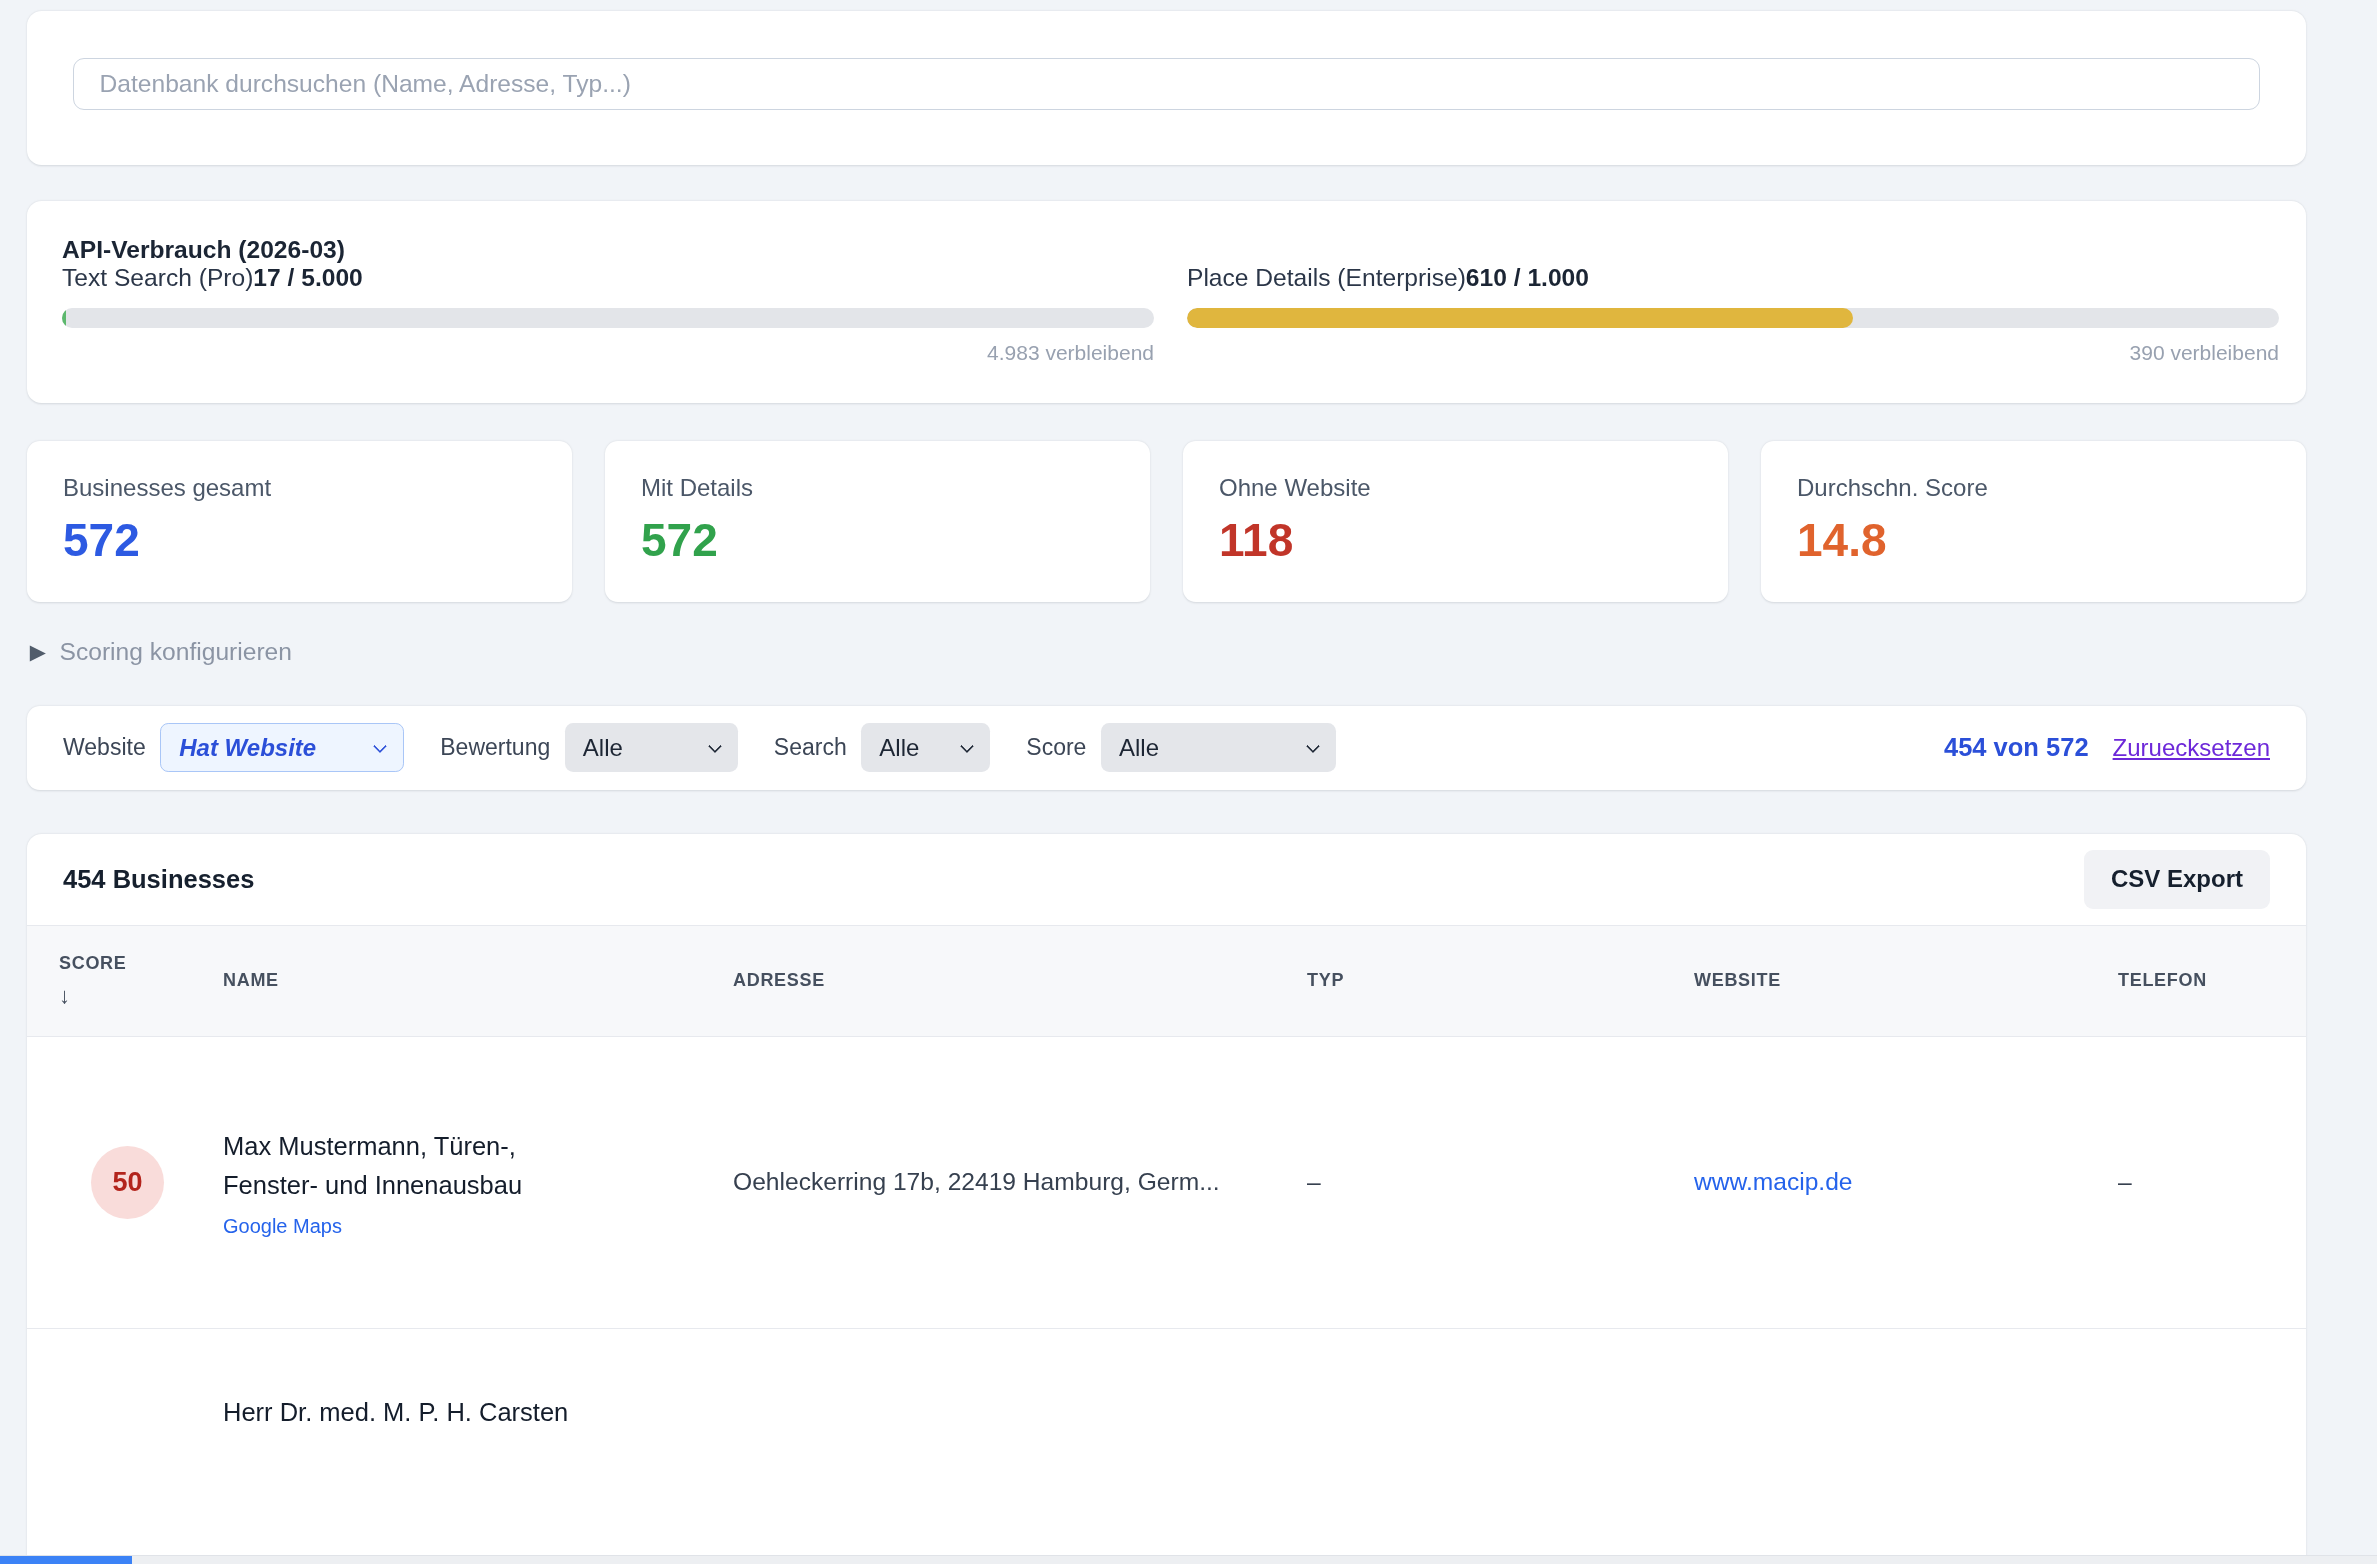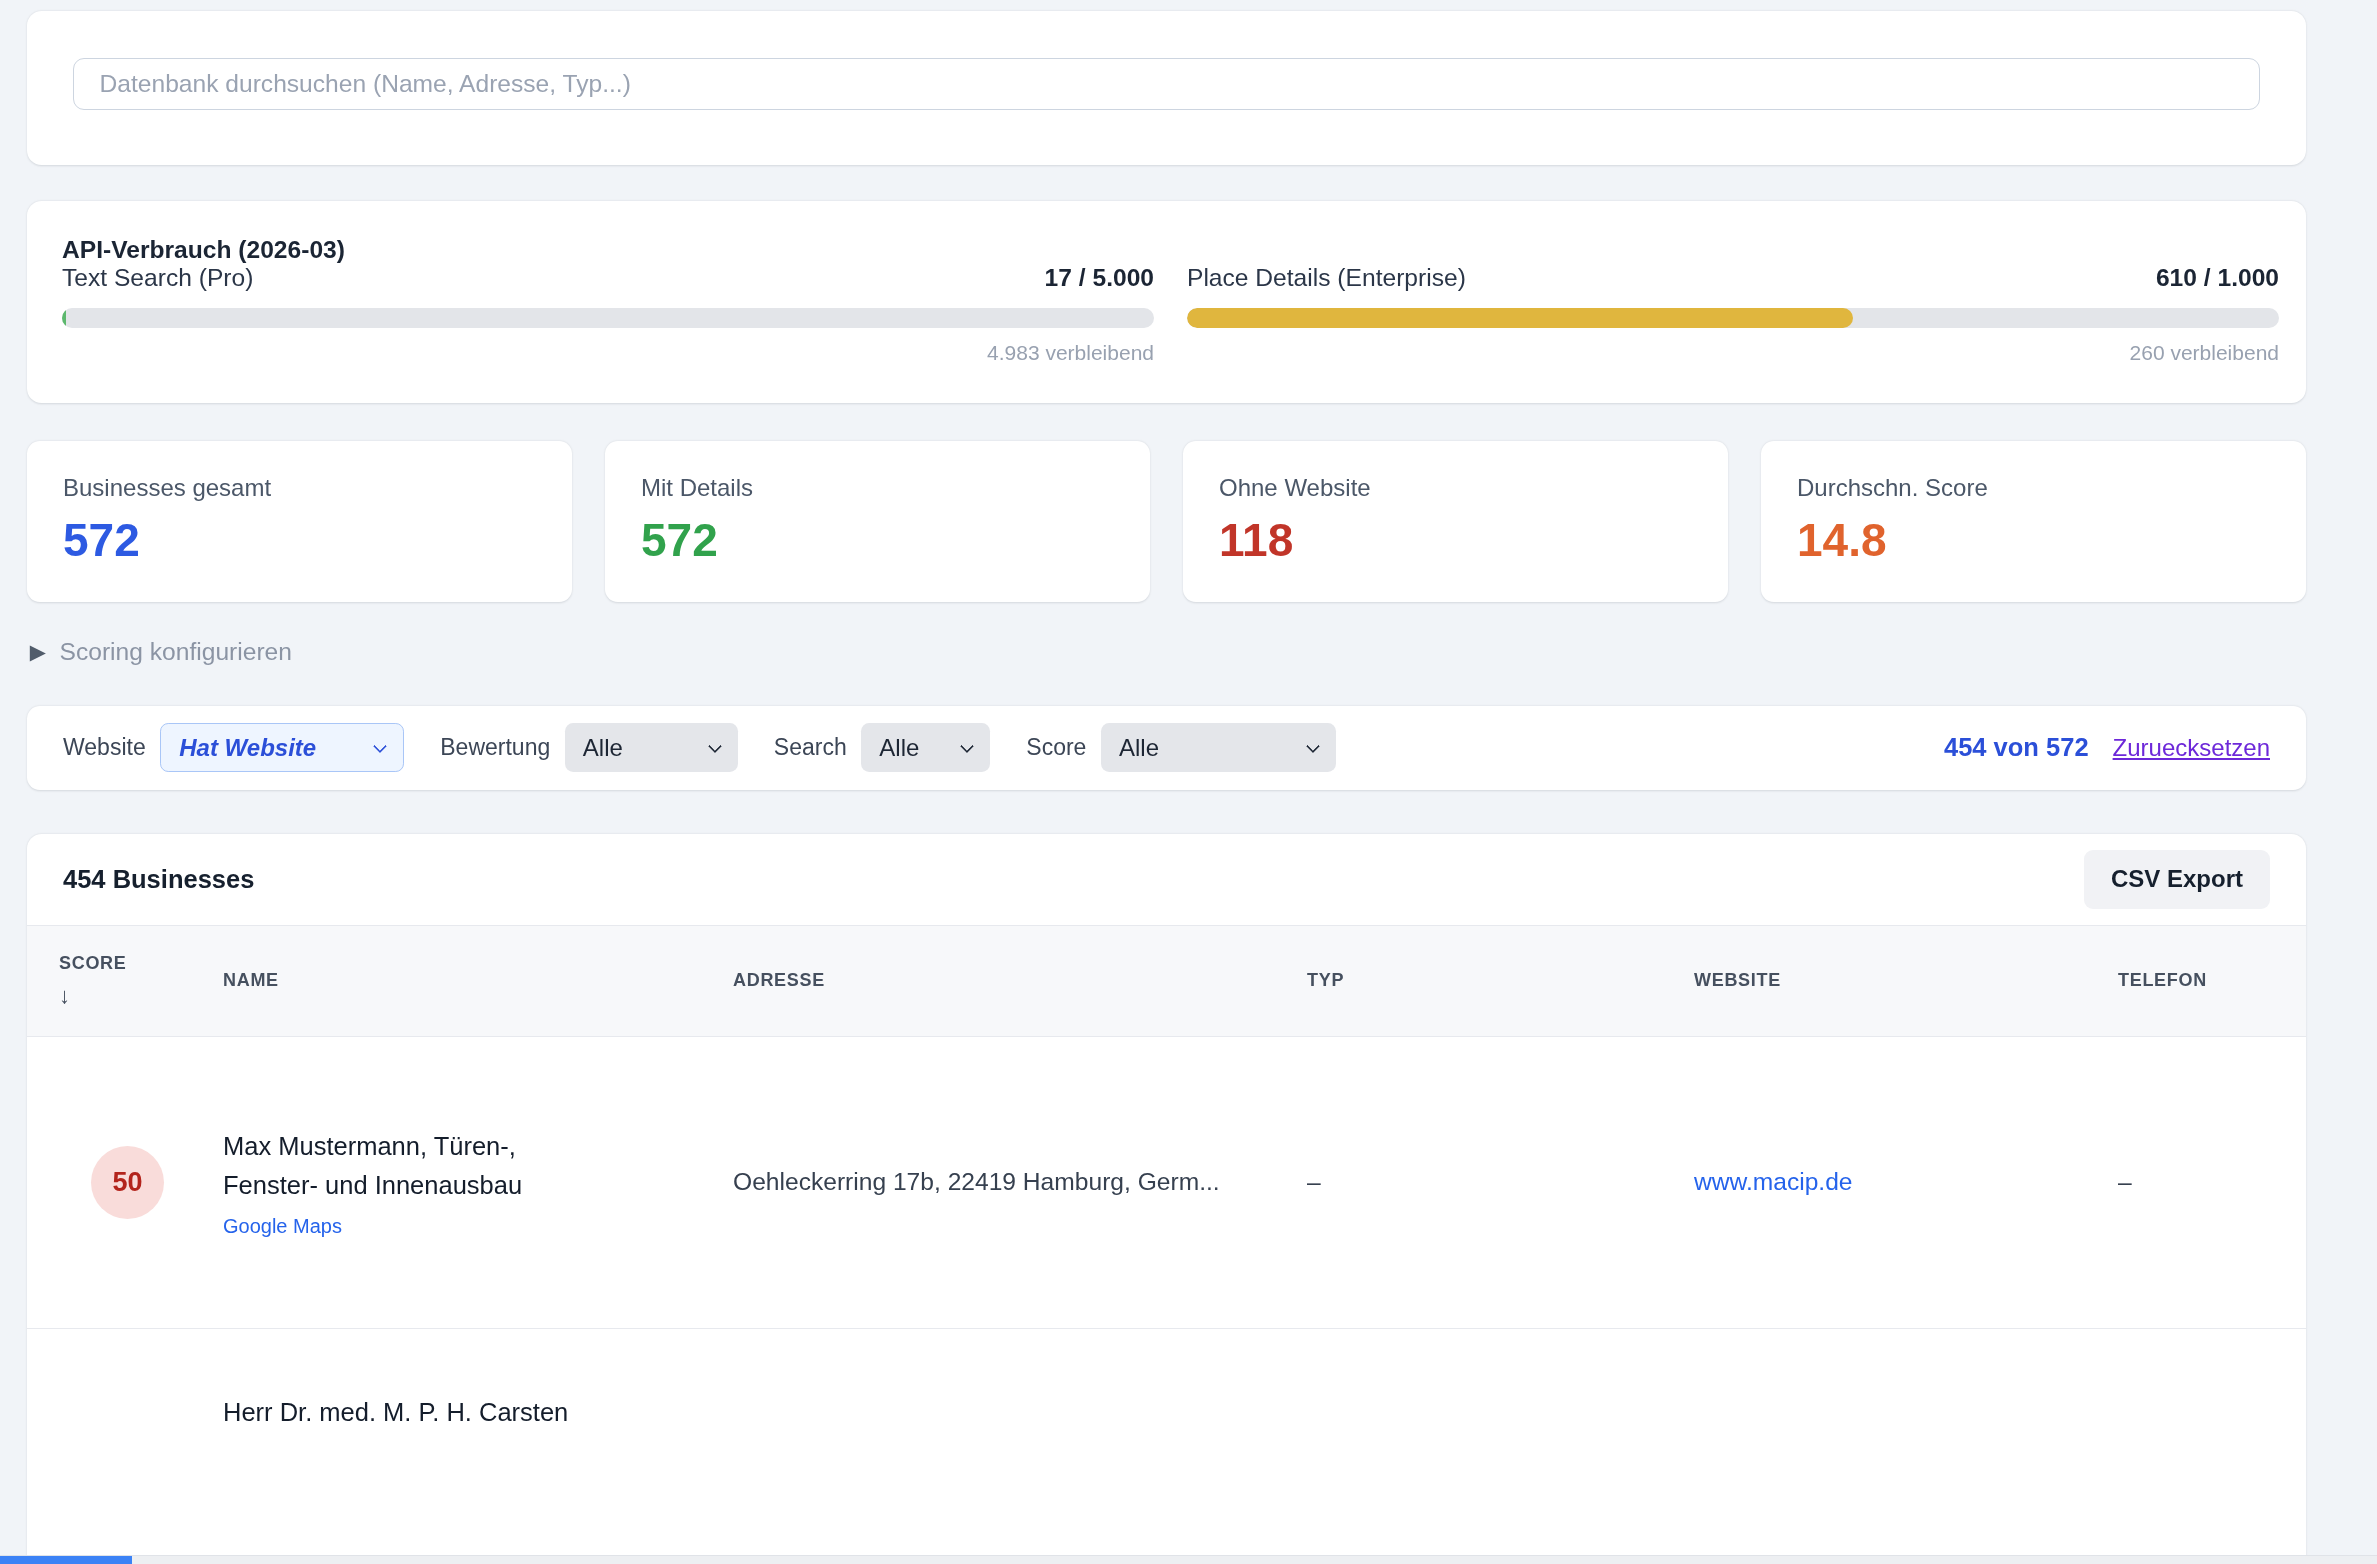--- a/index.html
+++ b/index.html
@@ -29,21 +29,21 @@
     width: 100%; height: 52px; border: 1.4px solid #cdd5e0; border-radius: 11px;
     font-family: inherit; font-size: 24.6px; padding: 0 25.5px; color: #16202e; outline: none;
     background: #fff;
   }
   .search-input::placeholder { color: #9aa3b2; }
 
   
   .api-card { padding: 35px 27px 38px 35px; margin-bottom: 38px; }
   .api-title { font-size: 24.6px; font-weight: 700; color: #1b2534; }
   .api-grid { display: grid; grid-template-columns: 1fr 1fr; gap: 0 33px; }
-  .meter-head { display: flex; justify-content: space-between; align-items: baseline; font-size: 24.6px; color: #2b3648; margin-bottom: 16.4px; }
+  .meter-head { display: flex; align-items: baseline; font-size: 24.6px; color: #2b3648; margin-bottom: 16.4px; }
   .meter-usage { font-weight: 700; color: #1b2534; }
   .meter-track { height: 20px; background: #e3e5e9; border-radius: 10px; overflow: hidden; }
   .meter-fill { height: 100%; border-radius: 10px; }
   .meter-remaining { text-align: right; font-size: 21px; color: #98a1b0; margin-top: 12.8px; }
 
   
   .stats { display: grid; grid-template-columns: repeat(4, 1fr); gap: 33px; margin-bottom: 36px; }
   .stat-card { padding: 33px 36px 36px; border-radius: 12.8px; }
   .stat-label { font-size: 24px; color: #4b5768; margin-bottom: 12.8px; }
   .stat-value { font-size: 46px; font-weight: 700; line-height: 1.1; }
@@ -133,21 +133,21 @@
         <div class="meter-remaining">4.983 verbleibend</div>
       </div>
       <div>
         <div class="meter-head">
           <span>Place Details (Enterprise)</span>
           <span class="meter-usage">610 / 1.000</span>
         </div>
         <div class="meter-track">
           <div class="meter-fill" style="width: 61%; background: rgb(224, 182, 62);"></div>
         </div>
-        <div class="meter-remaining">260 verbleibend</div>
+        <div class="meter-remaining">390 verbleibend</div>
       </div>
     </div>
   </div>
 
   <div class="stats">
     <div class="card stat-card">
       <div class="stat-label">Businesses gesamt</div>
       <div class="stat-value" style="color: rgb(45, 90, 226);">572</div>
     </div>
     <div class="card stat-card">

